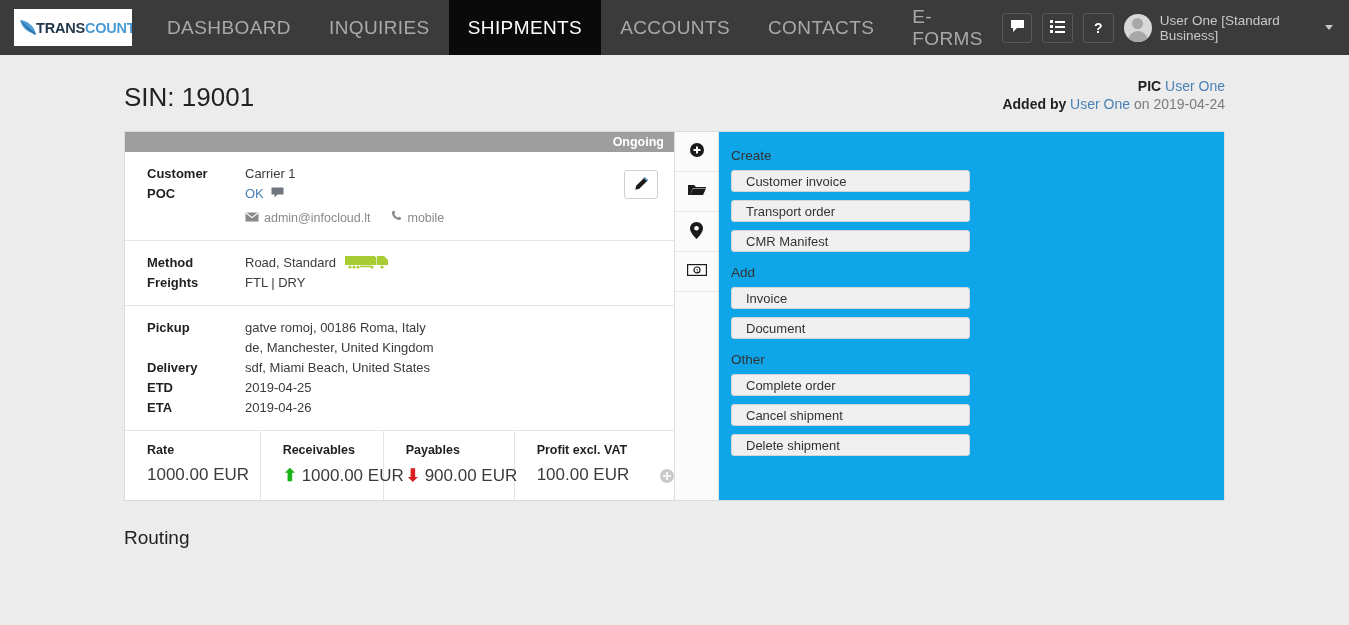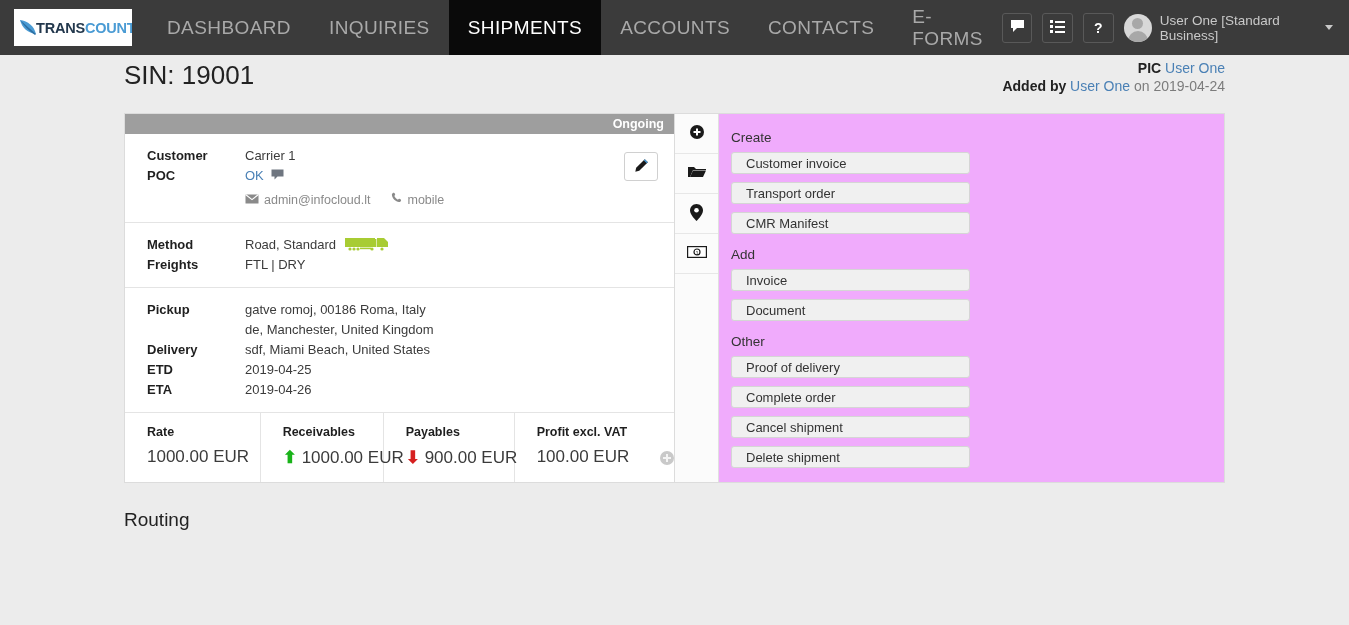--- a/index.html
+++ b/index.html
@@ -49,21 +49,21 @@
     width:28px; height:28px; border-radius:50%;
     background:#d8d8d8; position:relative; overflow:hidden; flex:none;
   }
   .avatar::before{content:"";position:absolute;width:11px;height:11px;border-radius:50%;background:#a8a8a8;left:8.5px;top:4px;}
   .avatar::after{content:"";position:absolute;width:20px;height:13px;border-radius:10px 10px 0 0;background:#a8a8a8;left:4px;top:17px;}
   .caret { width:0;height:0;border-left:4px solid transparent;border-right:4px solid transparent;border-top:5px solid #c9c9c9;}
 
   
   .page { padding:0 124px; position:relative; }
 
-  .title-row { display:flex; align-items:center; }
+  .title-row { display:flex; align-items:flex-end; padding-top:18px; }
   .page-title { font-size:26px; color:#222; font-weight:normal; margin:0; }
   .meta { margin-left:auto; text-align:right; font-size:14px; line-height:18px; color:#555; padding-top:4px;}
   .meta b { color:#222; }
   .lnk { color:#4a80b5; cursor:pointer; }
   .muted { color:#7c7c7c; }
 
   
   .card-row { display:flex; margin-top:18px; align-items:stretch; }
 
   .shipcard { width:551px; background:#fff; border:1px solid #dcdcdc; }
@@ -96,21 +96,21 @@
   .arr-dn { color:#d62020; font-weight:bold; }
   .plus-circ {
     width:14px;height:14px;border-radius:50%;background:#c9c9c9;display:inline-block;
     position:relative; vertical-align:middle; margin-left:26px; cursor:pointer;
   }
   .plus-circ::before,.plus-circ::after{content:"";position:absolute;background:#f4f4f4;}
   .plus-circ::before{left:3px;top:6px;width:8px;height:2px;}
   .plus-circ::after{left:6px;top:3px;width:2px;height:8px;}
 
   
-  .right-wrap { display:flex; flex:1; border:1px solid #dcdcdc; border-left:none; background:#f0abfc; }
+  .right-wrap { display:flex; flex:1; border:1px solid #dcdcdc; border-left:none; background:#0ea5e9; }
   .icon-rail { width:44px; border-right:1px solid #e0e0e0; background:#fbfbfb; flex:none; }
   .rail-item {
     height:40px; display:flex; align-items:center; justify-content:center;
     border-bottom:1px solid #e7e7e7; cursor:pointer;
   }
   .actions { flex:1; padding:16px 12px 10px 12px; }
   .grp-title { font-size:13.5px; color:#333; margin:0 0 7px 0; }
   .grp-title.sp { margin-top:13px; }
   .btn-grid { display:flex; flex-wrap:wrap; gap:8px 10px; }
   .act-btn {
@@ -371,21 +371,20 @@
         </div>
 
         <div class="grp-title sp">Add</div>
         <div class="btn-grid">
           <button class="act-btn">Invoice</button>
           <button class="act-btn">Document</button>
         </div>
 
         <div class="grp-title sp">Other</div>
         <div class="btn-grid">
-          <button class="act-btn">Proof of delivery</button>
           <button class="act-btn">Complete order</button>
           <button class="act-btn">Cancel shipment</button>
           <button class="act-btn">Delete shipment</button>
         </div>
       </div>
     </div>
   </div>
 
   <h2 class="routing-title">Routing</h2>
 

